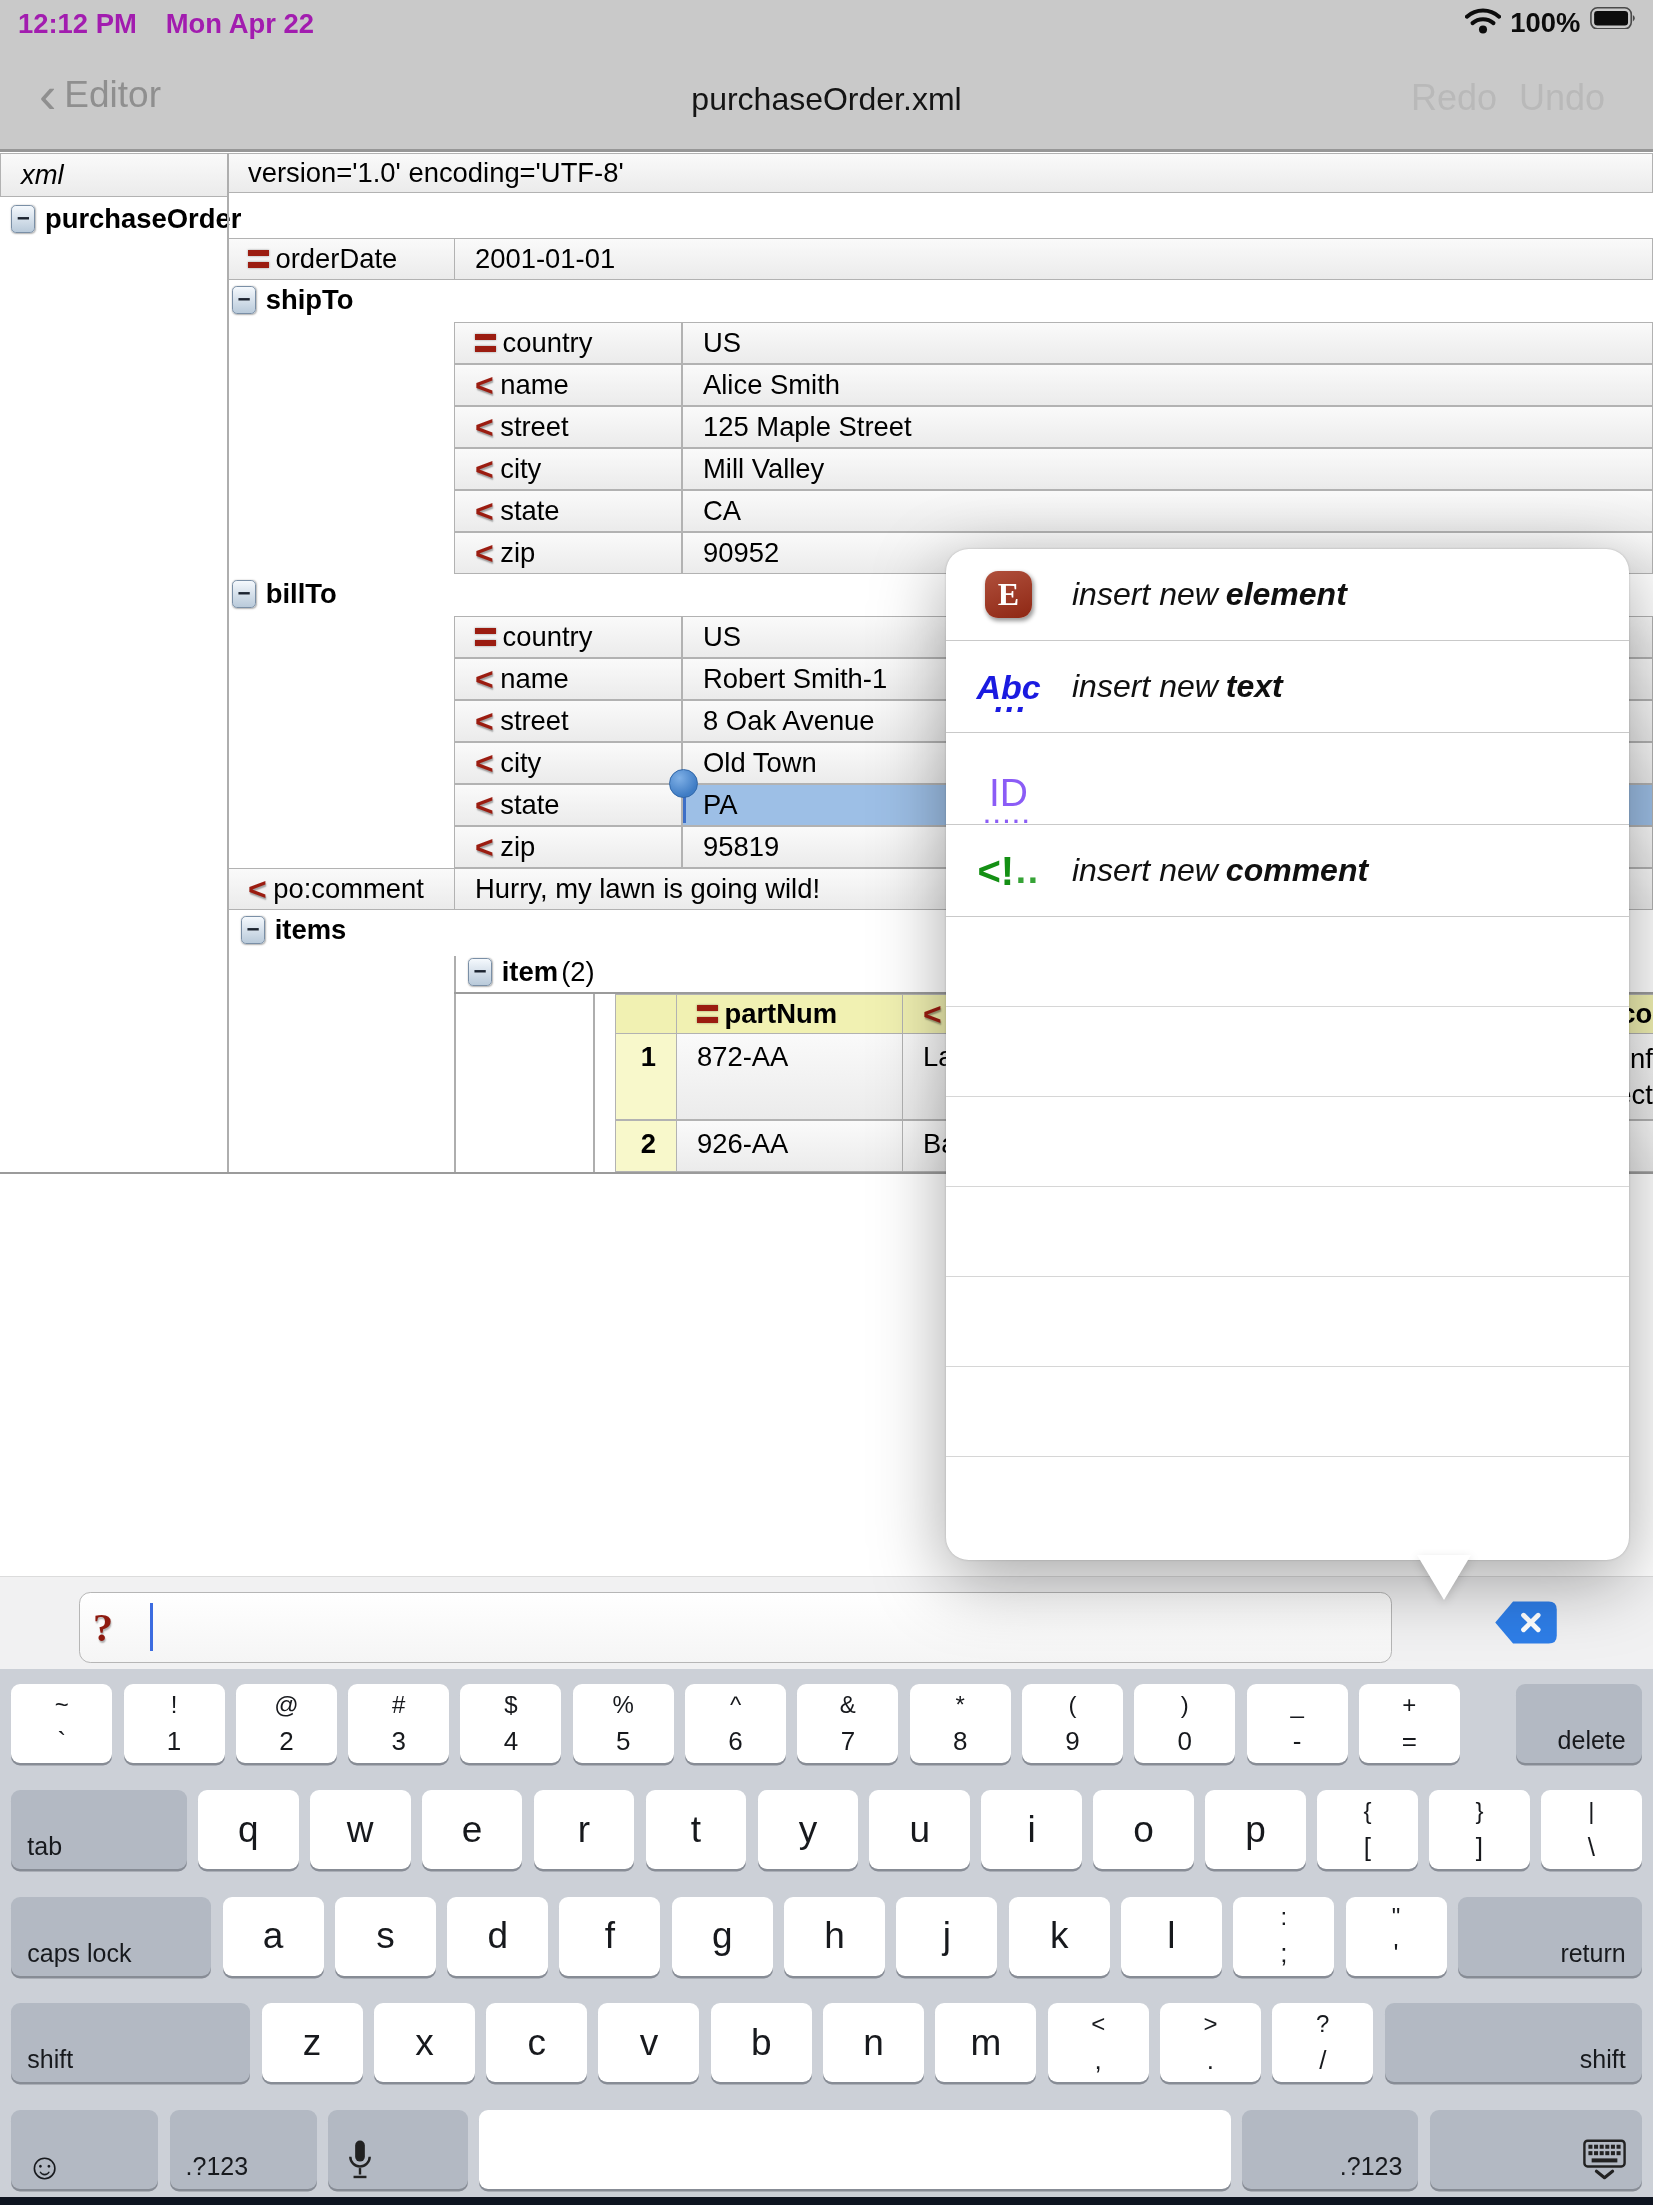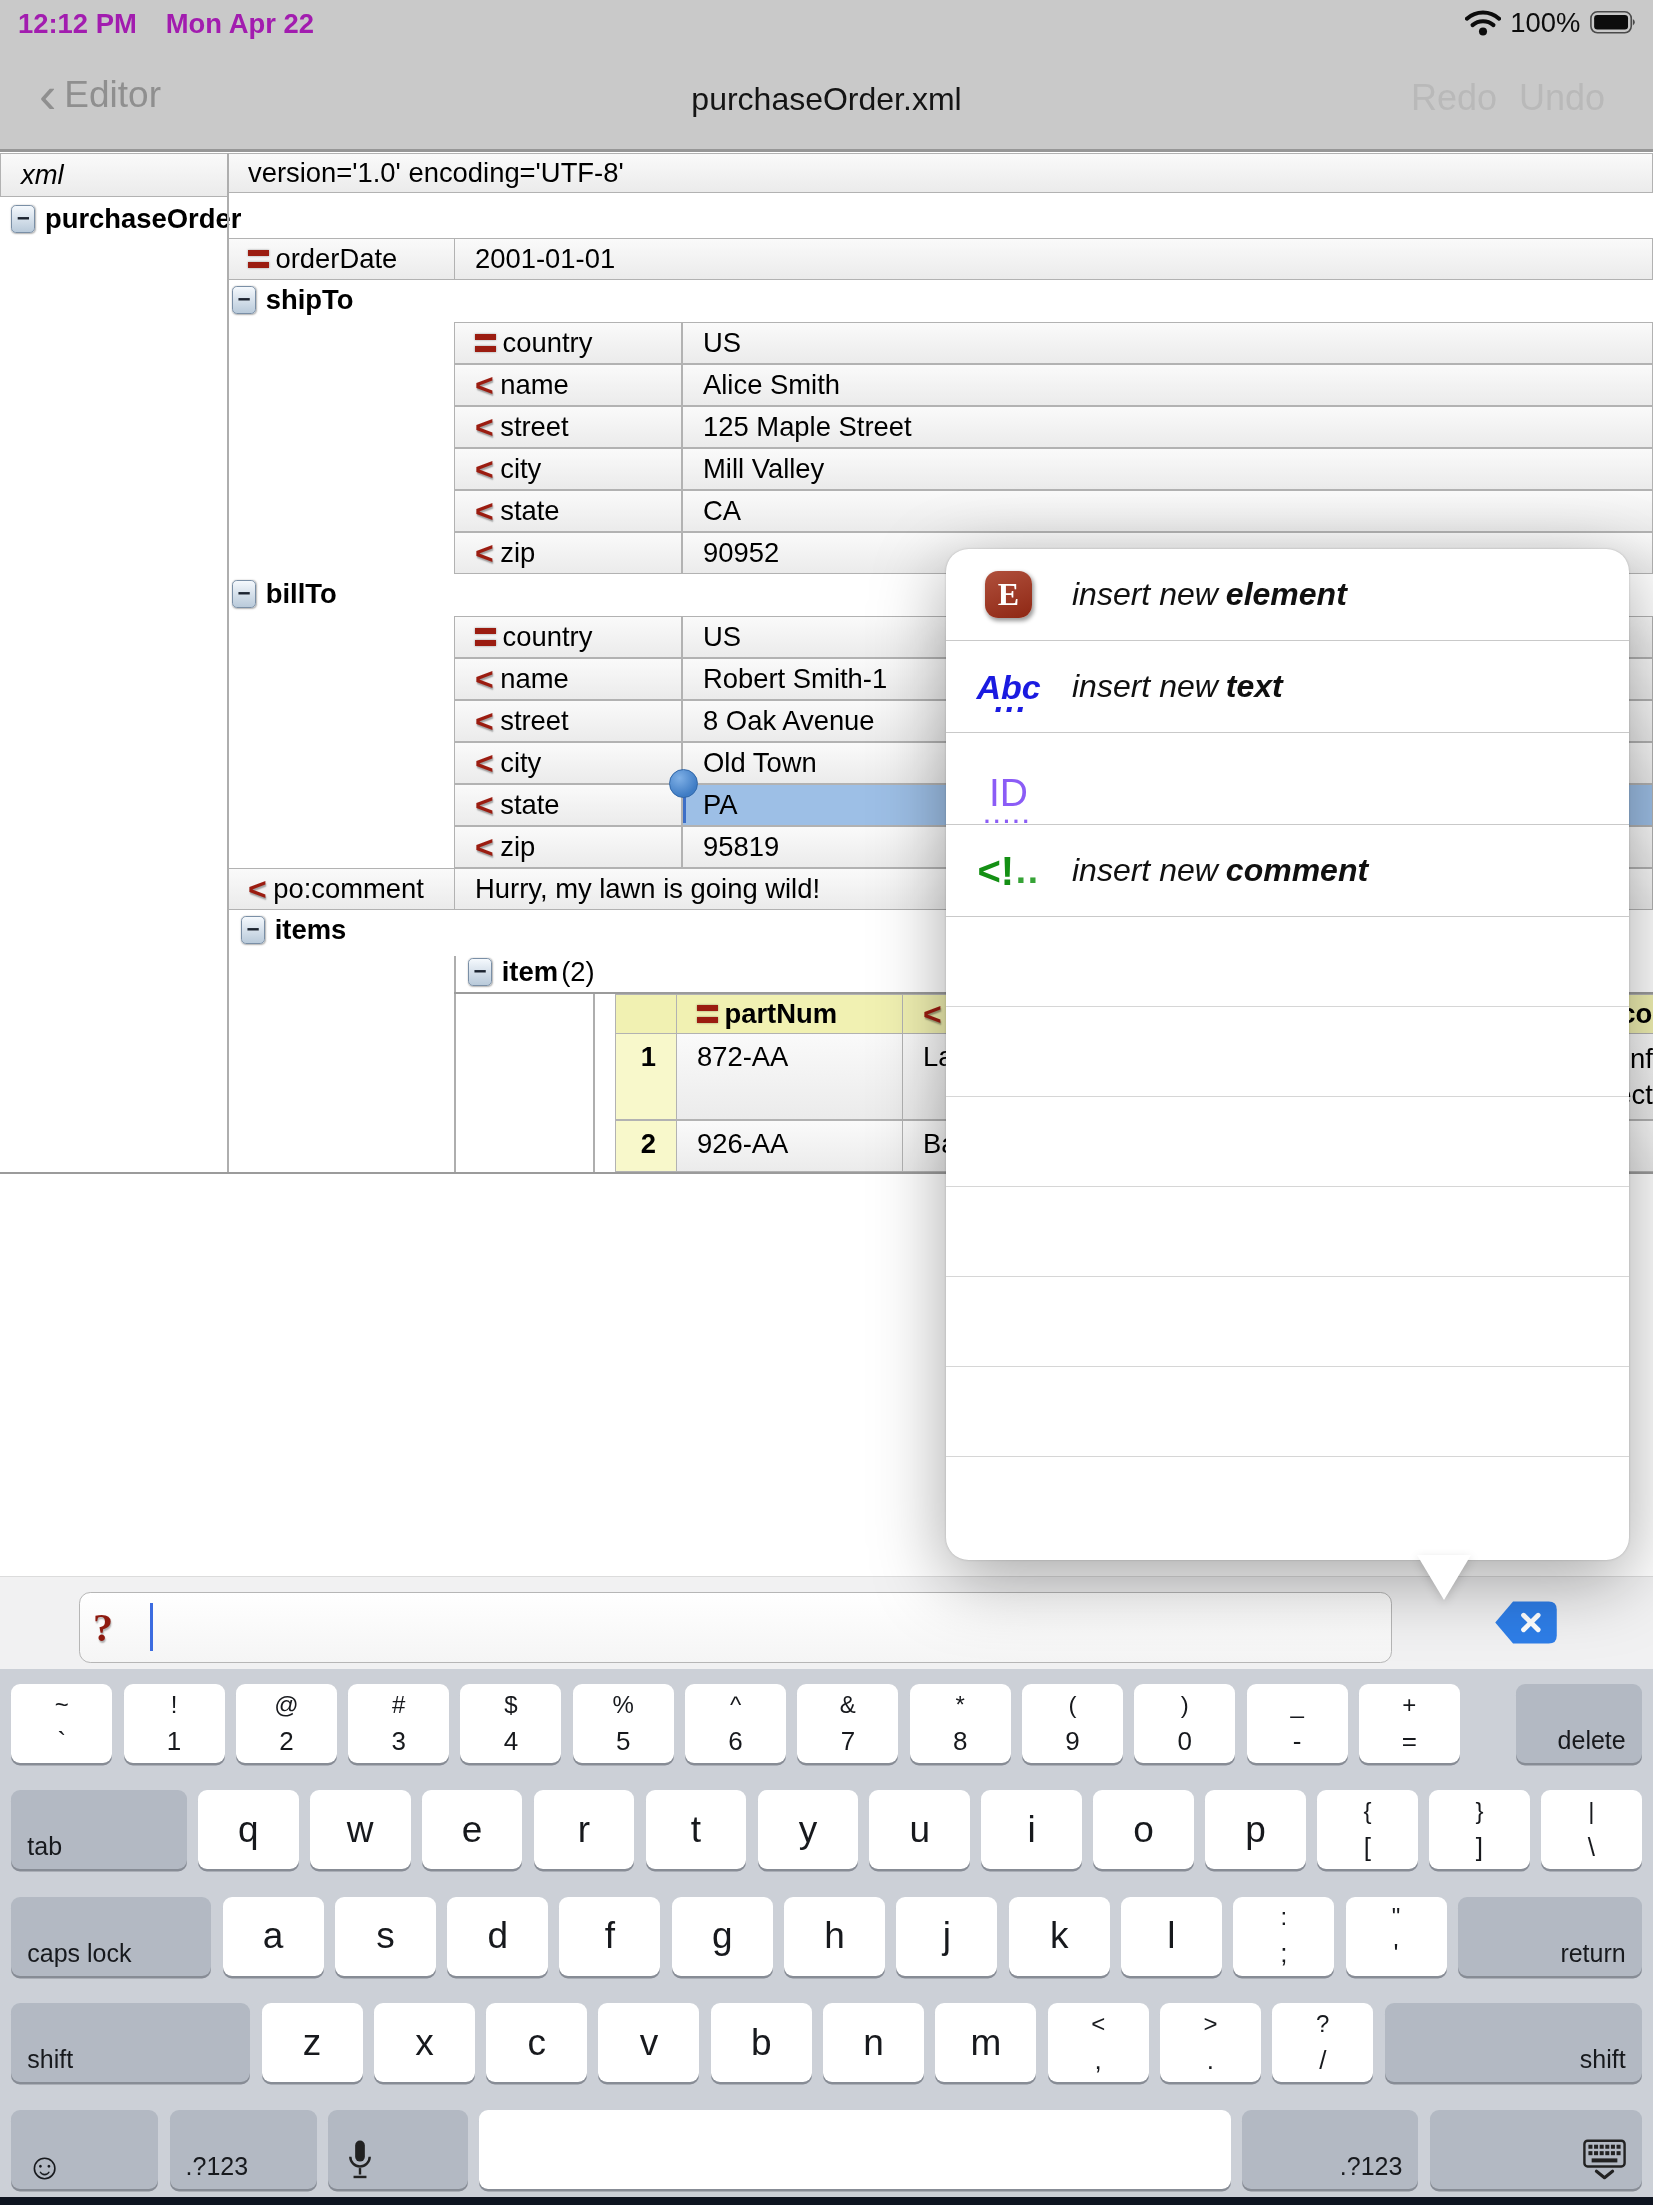--- a/index.html
+++ b/index.html
@@ -2,21 +2,21 @@
 <html style="font-size:13px"><head>
 <meta charset="utf-8">
 <style>
   html,body{margin:0;padding:0;background:#666;}
   .screen{position:relative;width:1653px;height:2205px;background:#fff;overflow:hidden;
     font-family:"Liberation Sans",sans-serif;-webkit-font-smoothing:antialiased;}
   
   .topbar{position:absolute;left:0;top:0;width:1653px;height:150px;background:#c9c9c9;}
   .topbar-sep{position:absolute;left:0;top:149px;width:1653px;height:3.2px;background:#979797;}
   .status-left{position:absolute;left:18px;top:8px;font-size:27.4px;font-weight:bold;color:#a21caf;display:flex;gap:29px;}
-  .status-right{position:absolute;right:16px;top:6.5px;display:flex;align-items:center;gap:9.7px;font-size:27.4px;font-weight:normal;color:#0c0c0c;}
+  .status-right{position:absolute;right:16px;top:6.5px;display:flex;gap:9.7px;font-size:27.4px;font-weight:bold;color:#0c0c0c;}
   .nav-back{position:absolute;left:39px;top:74px;font-size:37px;color:#8f8f8f;display:flex;align-items:center;gap:8px;}
   .nav-back .chev{font-size:52px;line-height:32px;font-weight:normal;}
   .nav-title{position:absolute;left:0;top:81px;width:1653px;text-align:center;font-size:32px;color:#141414;}
   .nav-redo{position:absolute;left:1411px;top:77px;font-size:36px;color:#b9b9b9;}
   .nav-undo{position:absolute;left:1519px;top:77px;font-size:36px;color:#b9b9b9;}
   
   .c{position:absolute;box-sizing:border-box;border:0.8px solid #b2b2b2;background:linear-gradient(180deg,#fafafa,#ebebeb);
      font-size:27.4px;color:#000;display:flex;align-items:center;padding:0 20px;overflow:hidden;white-space:nowrap;}
   .c.top{align-items:flex-start;padding-top:6.5px;}
   .yh{background:#f1f1b2;font-weight:bold;}

